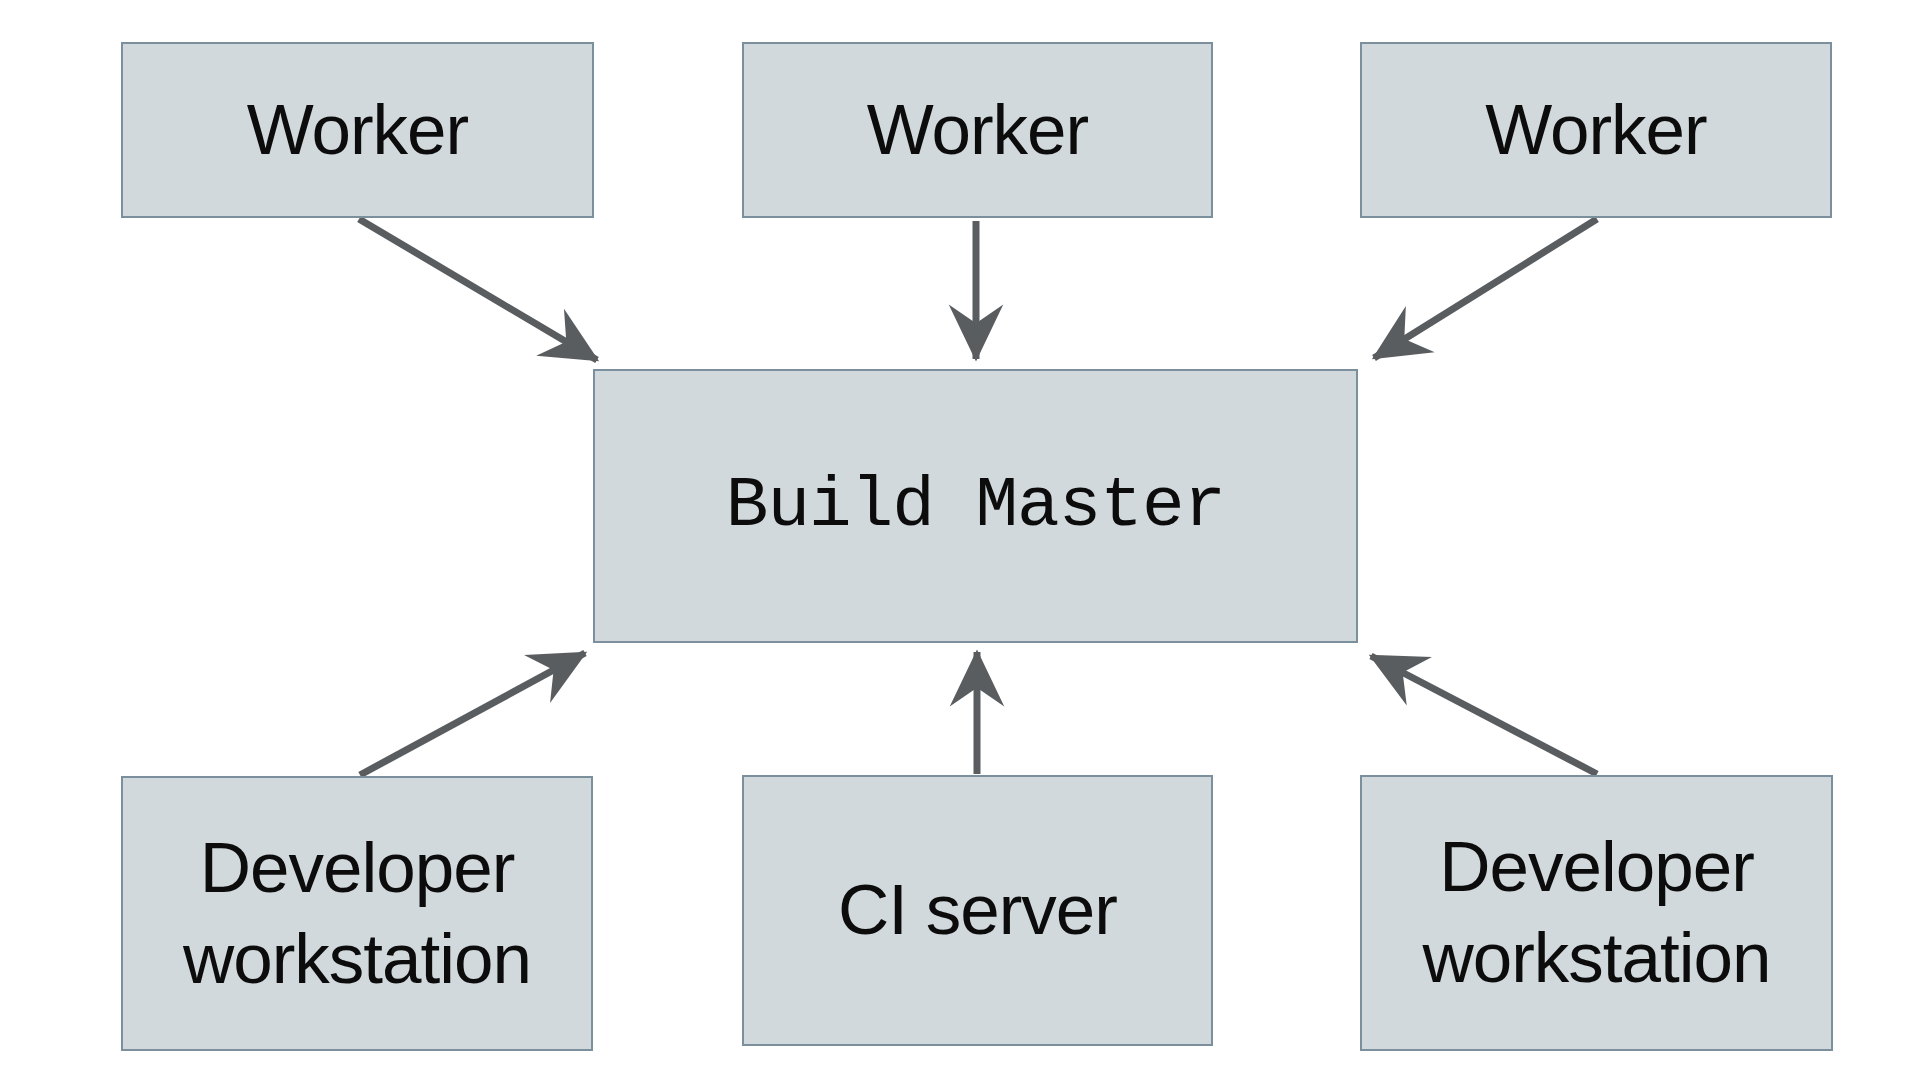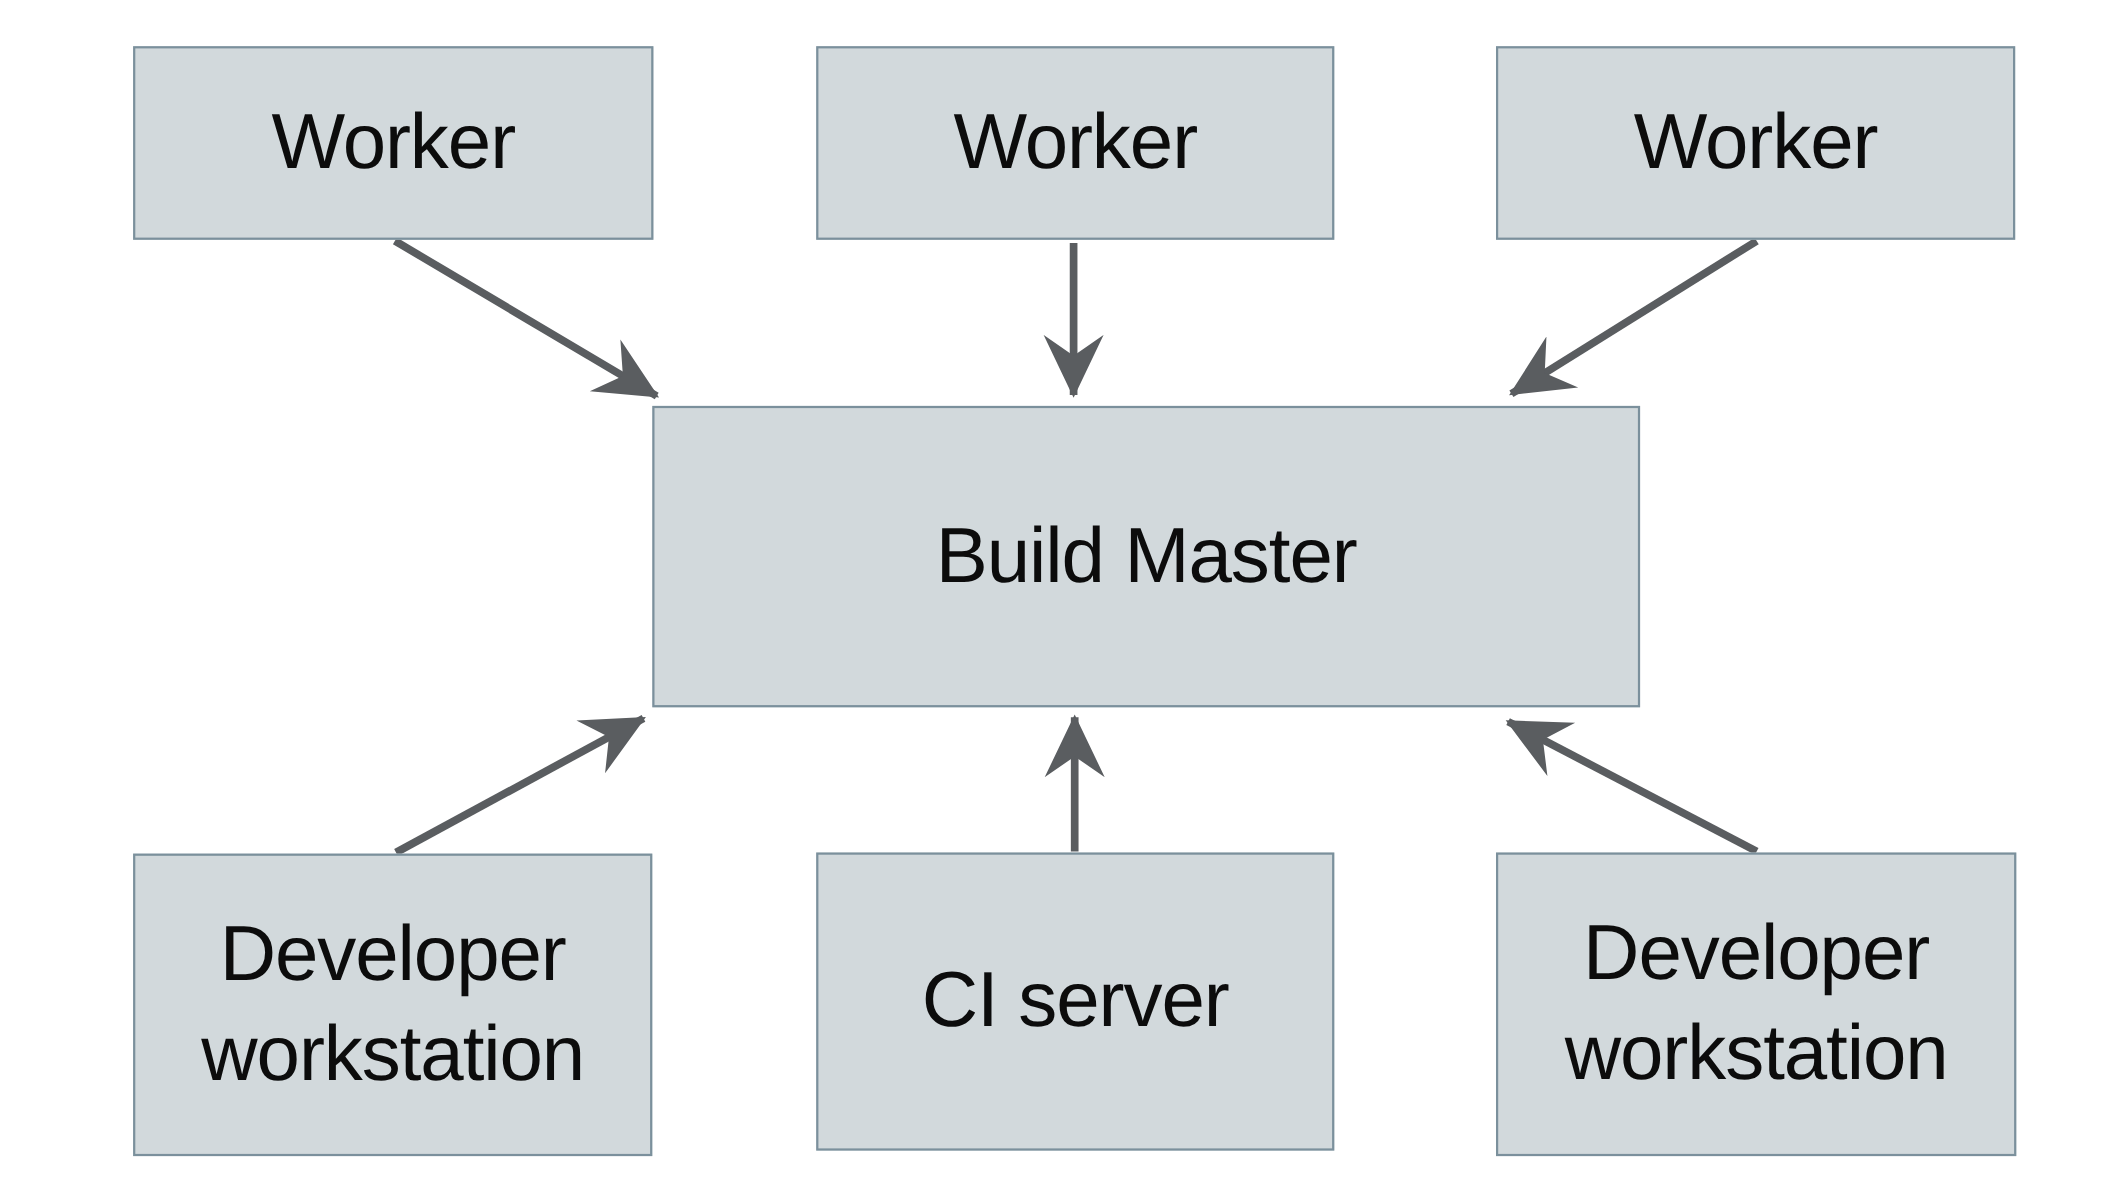--- a/index.html
+++ b/index.html
@@ -28,21 +28,21 @@
     text-align: center;
     color: #0c0c0c;
     font-size: 71px;
     line-height: 1.28;
     letter-spacing: -1px;
   }
   .node .label { padding: 0 10px; }
   #worker-1      { left: 121px;  top: 42px;  width: 473px; height: 176px; }
   #worker-2      { left: 742px;  top: 42px;  width: 471px; height: 176px; }
   #worker-3      { left: 1360px; top: 42px;  width: 472px; height: 176px; }
-  #build-master  { left: 593px;  top: 369px; width: 898px; height: 274px; }
+  #build-master  { left: 593px;  top: 369px; width: 765px; height: 274px; font-family: Liberation Mono, monospace; }
   #dev-left      { left: 121px;  top: 776px; width: 472px; height: 275px; }
   #ci-server     { left: 742px;  top: 775px; width: 471px; height: 271px; }
   #dev-right     { left: 1360px; top: 775px; width: 473px; height: 276px; }
   svg.arrows {
     position: absolute;
     left: 0; top: 0;
     width: 1910px; height: 1090px;
     pointer-events: none;
   }
   svg.arrows line {

